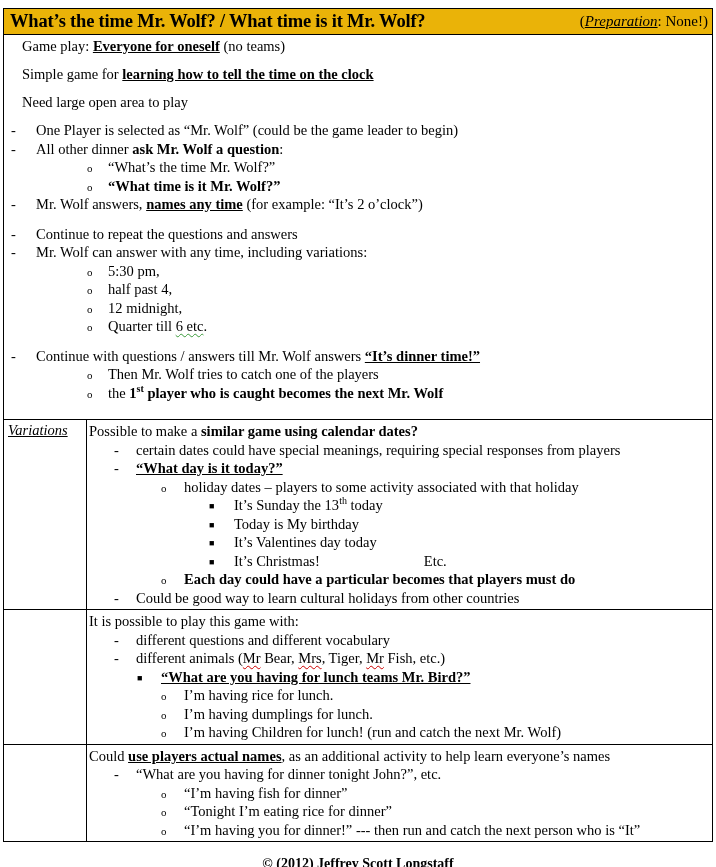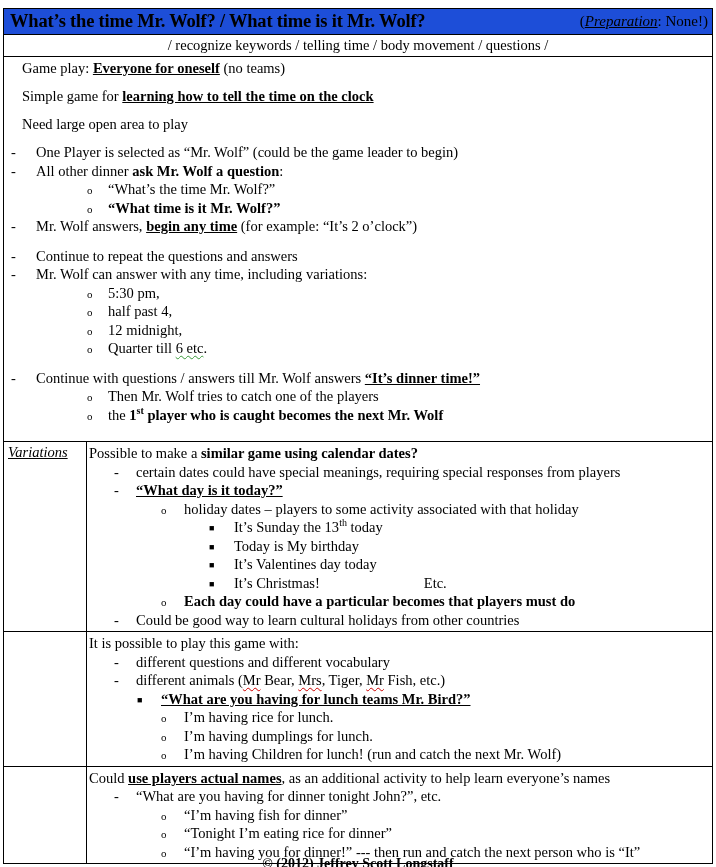--- a/index.html
+++ b/index.html
@@ -4,21 +4,21 @@
 <style>
   html, body { margin: 0; padding: 0; background: #ffffff; }
   body {
     width: 716px; height: 867px; position: relative; overflow: hidden;
     font-family: "Liberation Serif", "DejaVu Serif", serif;
     color: #000; font-size: 14.5px;
   }
   .doc { position: absolute; left: 3px; top: 8px; width: 709px; }
   table.t { border-collapse: collapse; width: 709px; table-layout: fixed; }
   table.t td { border: 1px solid #000; vertical-align: top; padding: 0; }
-  .hdr td { background: #1d4ed8; height: 25px; }
+  .hdr td { background: #eab308; height: 25px; }
   .hdr-inner { display: flex; justify-content: space-between; align-items: center; padding: 0 4px 0 6px; height: 25px; }
   .title { font-weight: bold; font-size: 18.5px; letter-spacing: -0.2px; }
   .prep { font-size: 15px; }
   .prep .pl { font-style: italic; text-decoration: underline; }
   .prep .pv { font-weight: normal; }
   .kw td { height: 21px; text-align: center; font-size: 14.5px; line-height: 21px; }
   .main { padding: 2px 0 10px 7px !important; height: 372px; }
   .p { line-height: 19px; margin: 0; white-space: nowrap; }
   .gap { margin-bottom: 9px; margin-left: 11px; }
   .gap2 { margin-bottom: 11px; }
@@ -54,34 +54,31 @@
       </colgroup>
   <tbody>
         <tr class="hdr">
     <td colspan="2">
       <div class="hdr-inner">
         <span class="title">What’s the time Mr. Wolf?  / What time is it Mr. Wolf?</span>
         <span class="prep"><span>(</span><span class="pl">Preparation</span><span>:  </span><span class="pv">None!</span><span>)</span></span>
       </div>
     </td>
   </tr>
-  <tr class="kw">
-    <td colspan="2">/  recognize keywords  /  telling time  /  body movement  /  questions  /</td>
-  </tr>
   <tr>
     <td colspan="2" class="main">
       <p class="p gap"><span>Game play:  </span><span class="bu">Everyone for oneself</span><span> (no teams)</span></p>
       <p class="p gap"><span>Simple game for </span><span class="bu">learning how to tell the time on the clock</span></p>
       <p class="p gap">Need large open area to play</p>
 
       <div class="li l1"><span class="m">-</span><span>One Player is selected as “Mr. Wolf” (could be the game leader to begin)</span></div>
       <div class="li l1"><span class="m">-</span><span>All other dinner </span><span class="b">ask Mr. Wolf a question</span><span>:</span></div>
       <div class="li l2"><span class="m">o</span><span>“What’s the time Mr. Wolf?”</span></div>
       <div class="li l2"><span class="m">o</span><span class="b">“What time is it Mr. Wolf?”</span></div>
-      <div class="li l1 gap2"><span class="m">-</span><span>Mr. Wolf answers, </span><span class="bu">begin any time</span><span> (for example: “It’s 2 o’clock”)</span></div>
+      <div class="li l1 gap2"><span class="m">-</span><span>Mr. Wolf answers, </span><span class="bu">names any time</span><span> (for example: “It’s 2 o’clock”)</span></div>
 
       <div class="li l1"><span class="m">-</span><span>Continue to repeat the questions and answers</span></div>
       <div class="li l1"><span class="m">-</span><span>Mr. Wolf can answer with any time, including variations:</span></div>
       <div class="li l2"><span class="m">o</span><span>5:30 pm,</span></div>
       <div class="li l2"><span class="m">o</span><span>half past 4,</span></div>
       <div class="li l2"><span class="m">o</span><span>12 midnight,</span></div>
       <div class="li l2 gap2"><span class="m">o</span><span>Quarter till </span><span class="squig">6  etc</span><span>.</span></div>
 
       <div class="li l1"><span class="m">-</span><span>Continue with questions / answers till Mr. Wolf answers </span><span class="bu">“It’s dinner time!”</span></div>
       <div class="li l2"><span class="m">o</span><span>Then Mr. Wolf tries to catch one of the players</span></div>

